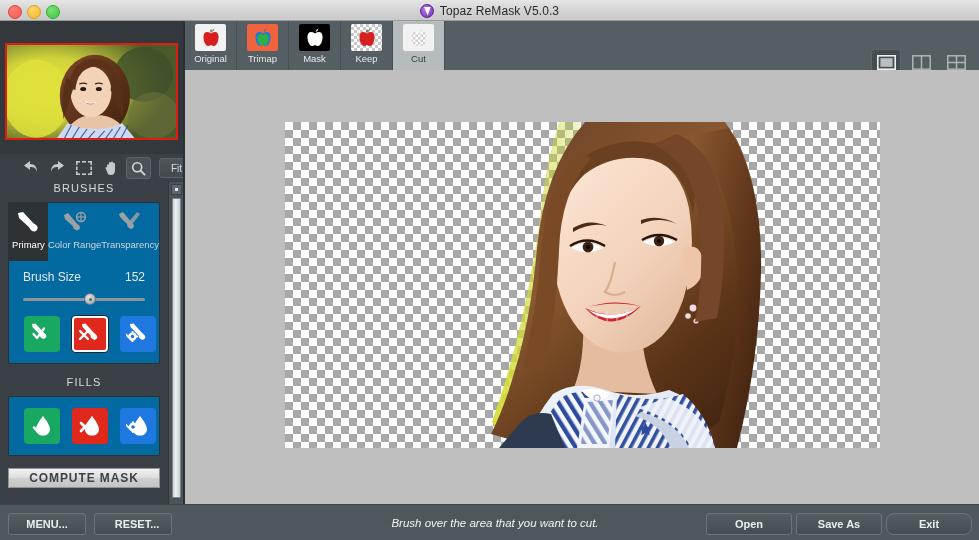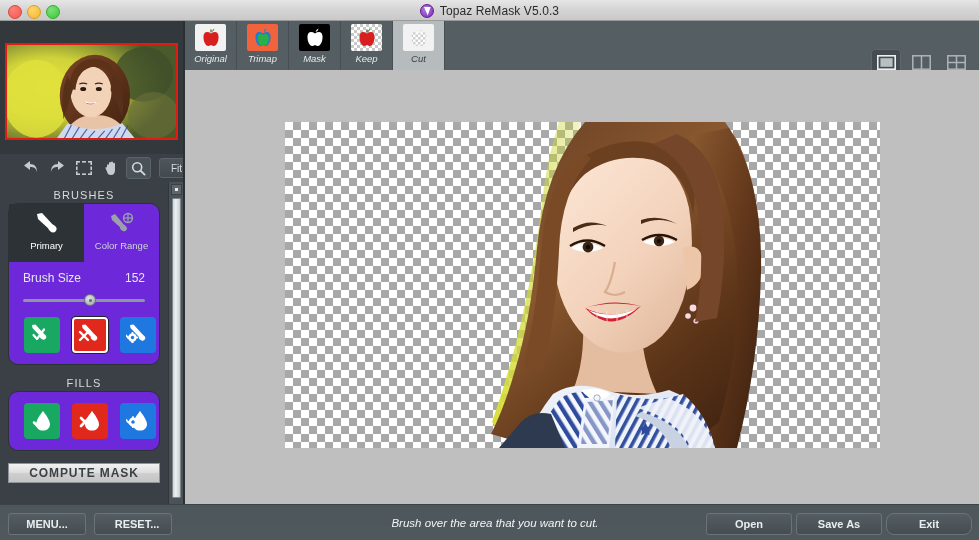--- a/index.html
+++ b/index.html
@@ -119,27 +119,26 @@
   #panel-inner {
     position: absolute; left: 0; top: 0;
     width: 168px; height: 342px;
     overflow: hidden;
   }
   .section-title {
     text-align: center;
     font-size: 11px;
     color: #d7dbdd;
     letter-spacing: 1.1px;
-    margin-top: 7px;
   }
   .panel-box {
-    margin: 2px 8px 0 8px;
-    background: #6d28d9;
+    margin: 8px 8px 0 8px;
+    background: #0369a1;
     border: 1px solid #2b3135;
-    border-radius: 10px;
+    border-radius: 2px;
     box-sizing: border-box;
   }
 
   
   #brush-modes { display: flex; height: 58px; }
   .bmode {
     flex: 1;
     display: flex; flex-direction: column;
     align-items: center; justify-content: flex-start;
     padding-top: 7px;
@@ -238,21 +237,20 @@
   #panel-divider {
     position: absolute; left: 183px; top: 21px;
     width: 2px; height: 483px; background: #2b3034;
   }
 
   
   #tabbar {
     position: absolute; left: 185px; top: 21px;
     width: 794px; height: 49px;
     background: #555e63;
-    font-style: italic;
   }
   #tabs { display: flex; height: 49px; }
   .tab {
     width: 52px; height: 49px;
     display: flex; flex-direction: column;
     align-items: center; justify-content: flex-start;
     padding-top: 3px;
     border-right: 1px solid #474f54;
     box-sizing: border-box;
   }
@@ -491,20 +489,30 @@
                   <path d="M2 4 L6 2 L16 14 L13 17 L3 8 Z" fill="#9aa2a7"></path>
                   <ellipse cx="14.5" cy="16" rx="3.6" ry="3" fill="#9aa2a7" transform="rotate(40 14.5 16)"></ellipse>
                   <circle cx="19" cy="6" r="4.4" fill="none" stroke="#9aa2a7" stroke-width="1.5"></circle>
                   <line x1="19" y1="1.2" x2="19" y2="10.8" stroke="#9aa2a7" stroke-width="1.2"></line>
                   <line x1="14.2" y1="6" x2="23.8" y2="6" stroke="#9aa2a7" stroke-width="1.2"></line>
                 </svg>
               </div>
               <div class="bmode-label">Color Range</div>
             </div>
 
+            <div class="bmode">
+              <div class="bmode-icon">
+                <svg width="26" height="24" viewBox="0 0 26 24">
+                  <path d="M2 3 L6 1 L15 12 L12 15 L3 6 Z" fill="#9aa2a7"></path>
+                  <ellipse cx="13.6" cy="14.6" rx="3.4" ry="2.9" fill="#9aa2a7" transform="rotate(40 13.6 14.6)"></ellipse>
+                  <path d="M20 1 L23 3 L14 15 L11 12 Z" fill="#9aa2a7" opacity="0.85"></path>
+                </svg>
+              </div>
+              <div class="bmode-label">Transparency</div>
+            </div>
           </div>
 
           <div id="brush-size-row">
             <span>Brush Size</span>
             <span>152</span>
           </div>
           <div id="brush-slider">
             <div id="brush-track"></div>
             <div id="brush-knob"></div>
           </div>

